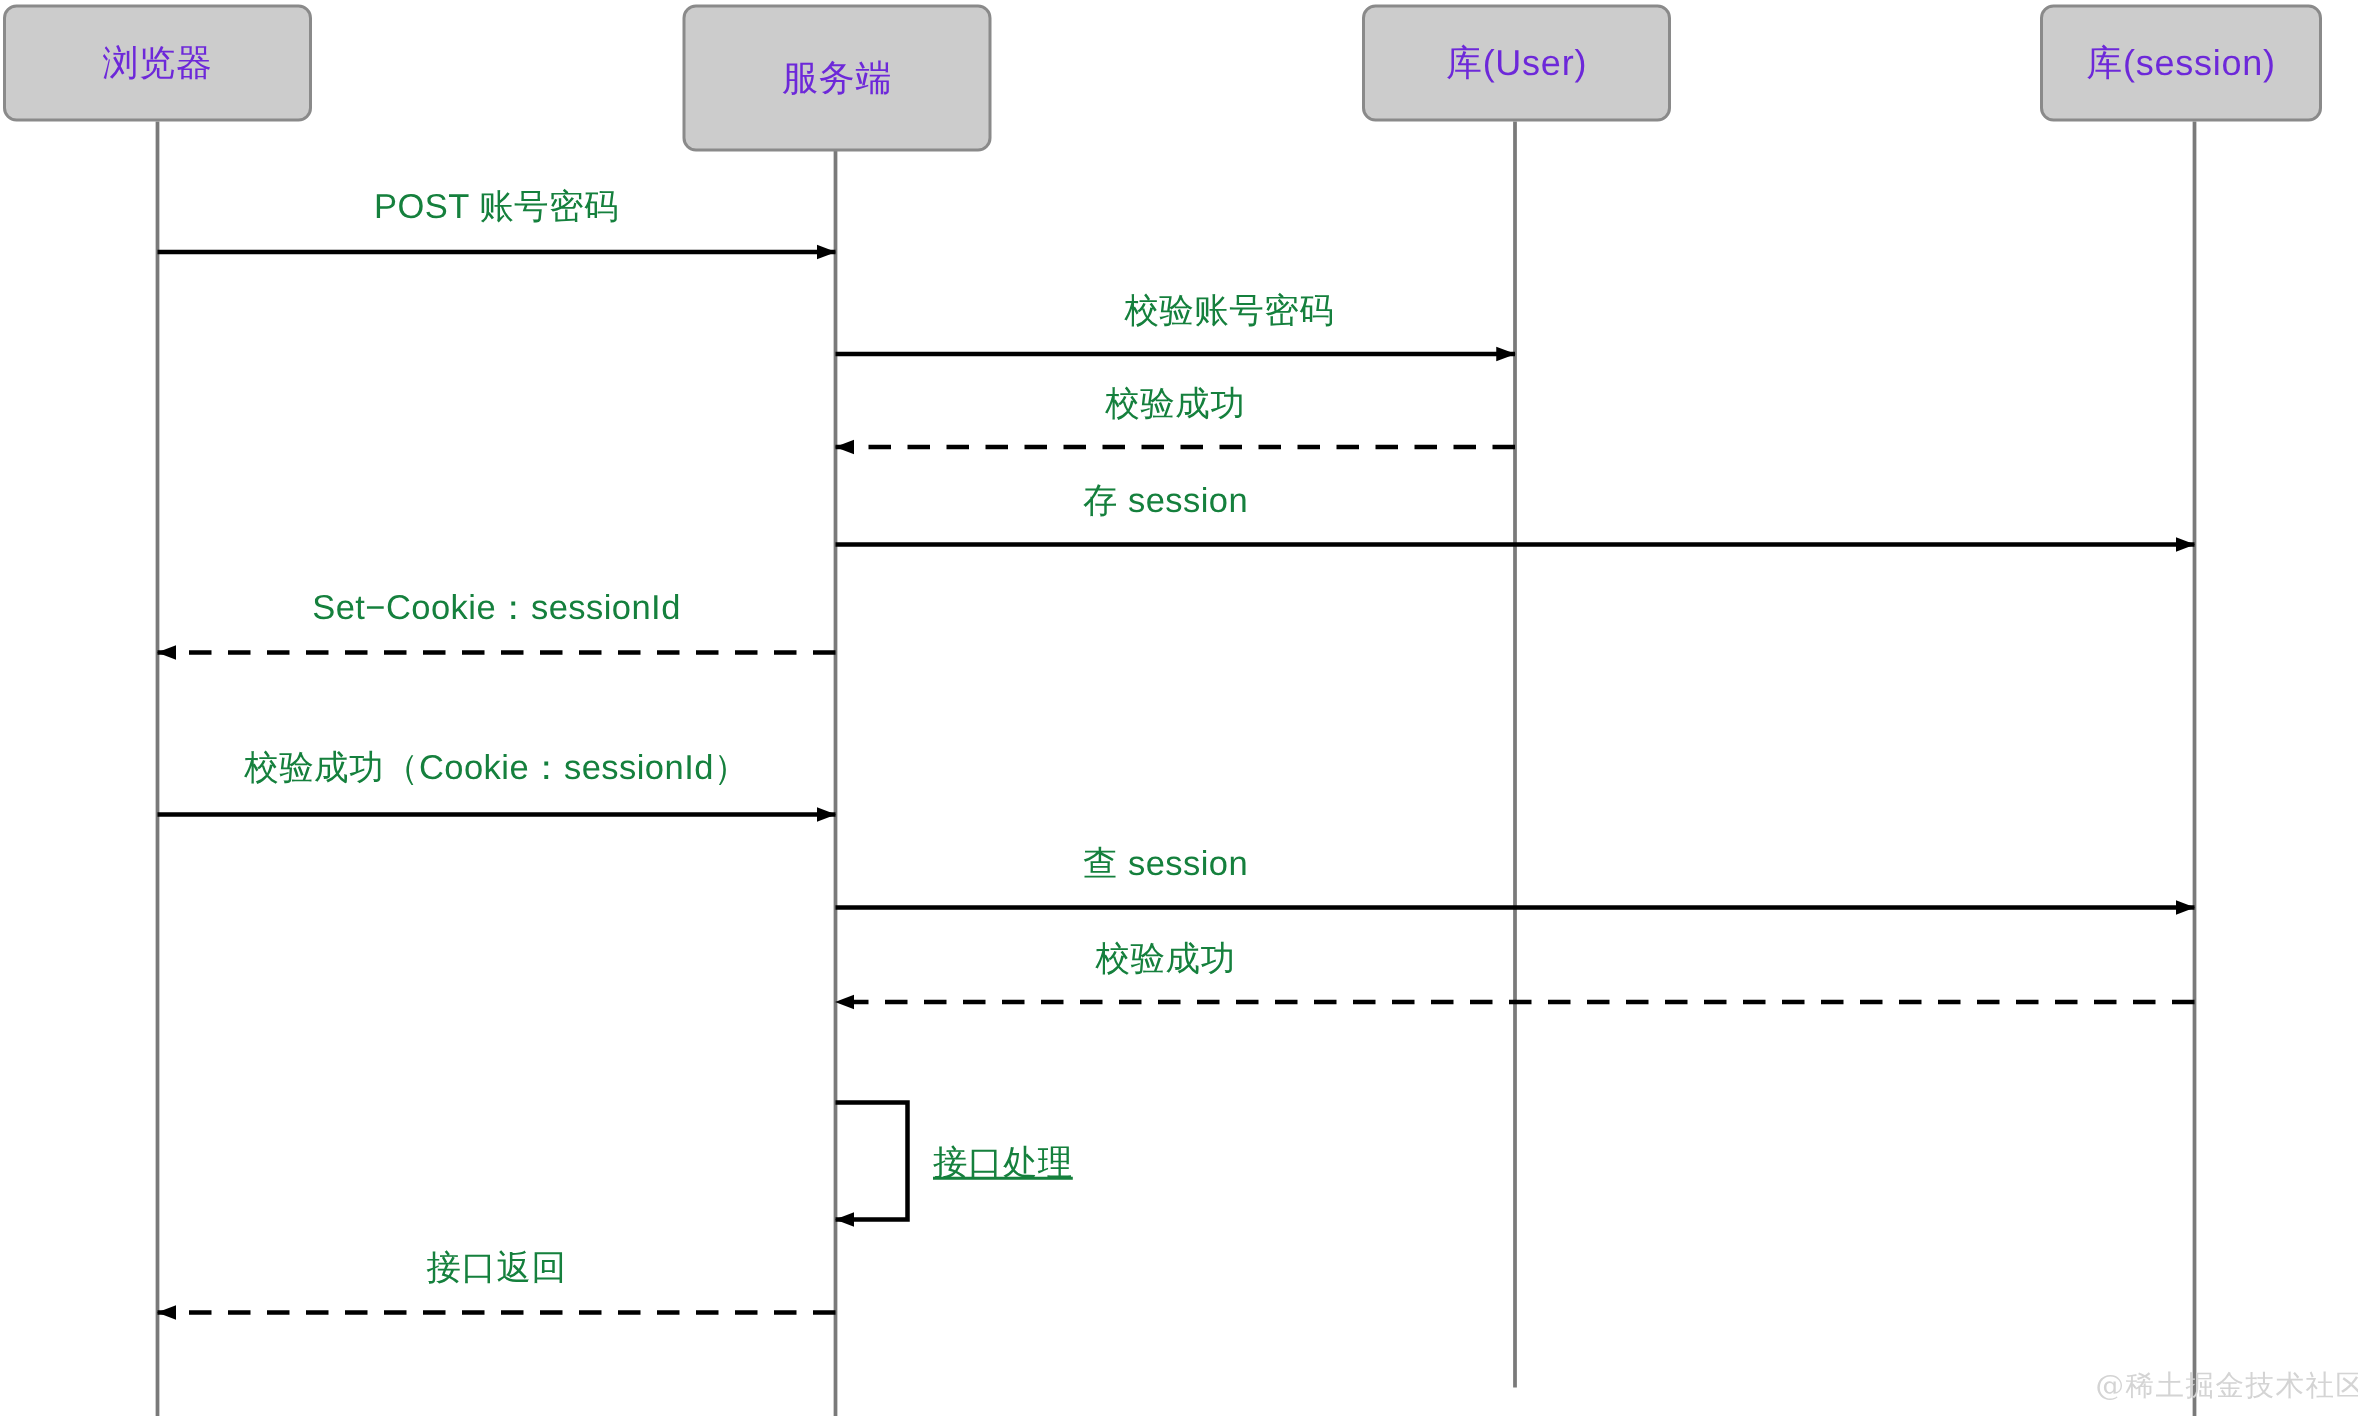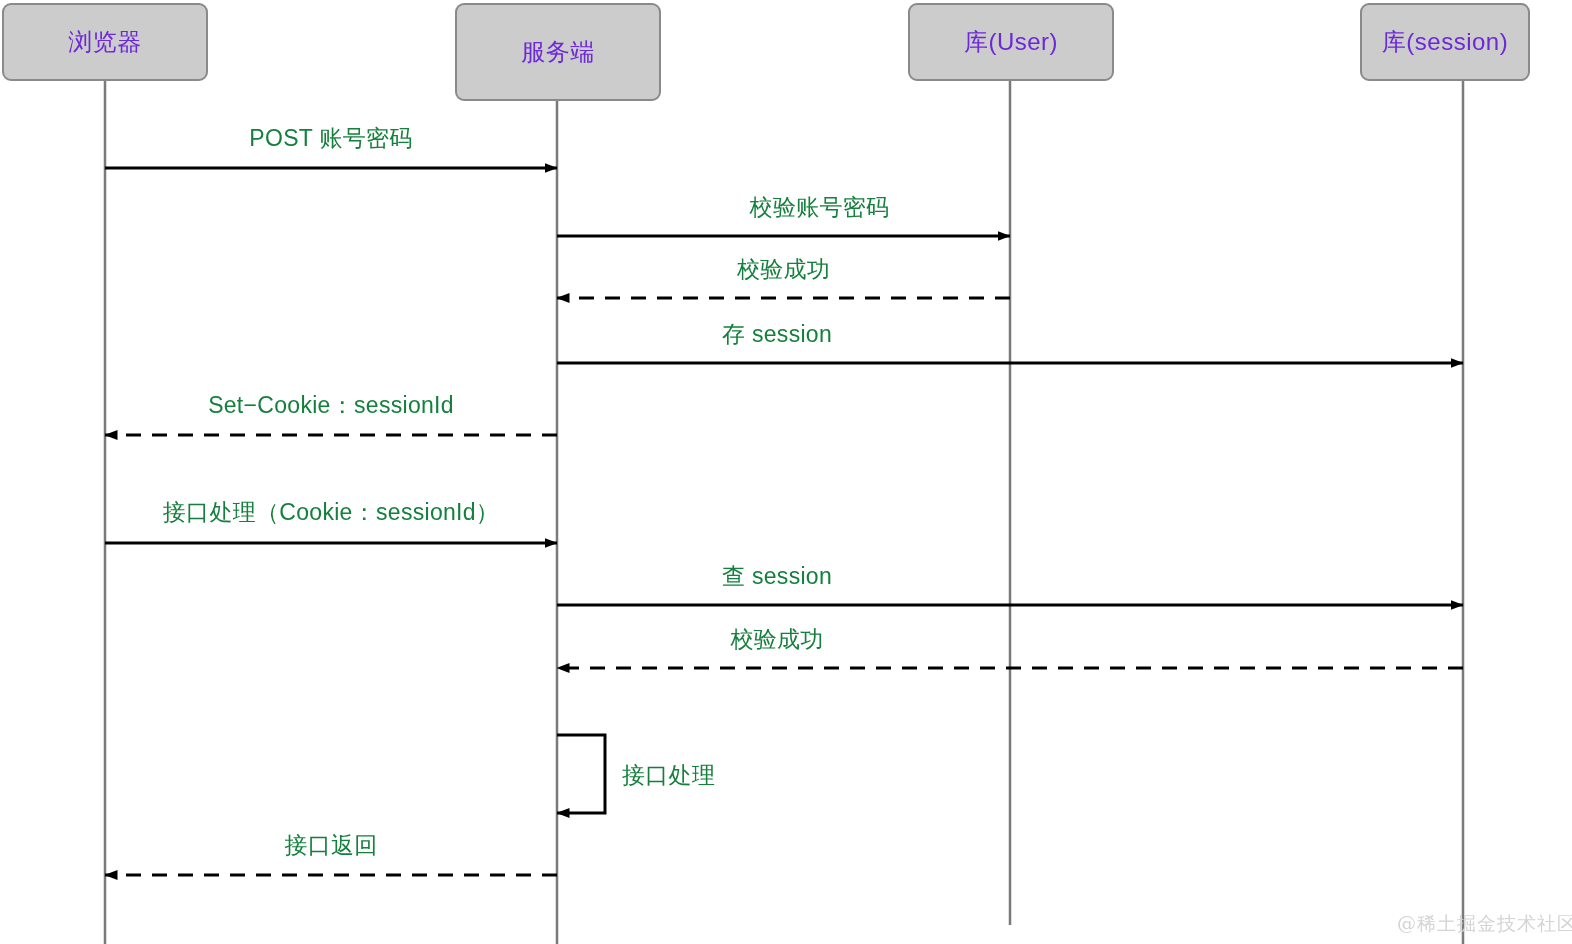--- a/index.html
+++ b/index.html
@@ -41,20 +41,21 @@
   .msg-label {
     position: absolute;
     color: #15803d;
     font-size: 23px;
     white-space: nowrap;
     transform: translate(-50%, -50%);
     letter-spacing: 0.3px;
   }
   .msg-label.left-anchor {
     transform: translate(0, -50%);
+    text-decoration: underline;
   }
   .watermark {
     position: absolute;
     color: #d4d4d4;
     font-size: 19px;
     white-space: nowrap;
     letter-spacing: 1px;
     font-family: "DejaVu Serif", "Liberation Serif", serif;
   }
 </style>
@@ -92,31 +93,31 @@
   <div id="participants">
       <div class="participant-box" style="left: 2px; top: 3px; width: 206px; height: 78px; background: rgb(204, 204, 204); border-color: rgb(138, 138, 138);">
         <span>浏览器</span>
       </div>
       <div class="participant-box" style="left: 455px; top: 3px; width: 206px; height: 98px; background: rgb(204, 204, 204); border-color: rgb(138, 138, 138);">
         <span>服务端</span>
       </div>
       <div class="participant-box" style="left: 908px; top: 3px; width: 206px; height: 78px; background: rgb(204, 204, 204); border-color: rgb(138, 138, 138);">
         <span>库(User)</span>
       </div>
-      <div class="participant-box" style="left: 1360px; top: 3px; width: 170px; height: 78px; background: rgb(204, 204, 204); border-color: rgb(138, 138, 138);">
+      <div class="participant-box" style="left: 1360px; top: 3px; width: 188px; height: 78px; background: rgb(204, 204, 204); border-color: rgb(138, 138, 138);">
         <span>库(session)</span>
       </div>
     </div>
   <div id="labels">
       <div class="msg-label" style="left: 331px; top: 138px;">POST 账号密码</div>
       <div class="msg-label" style="left: 783.5px; top: 207px; margin-left: 36px;">校验账号密码</div>
       <div class="msg-label" style="left: 783.5px; top: 269px;">校验成功</div>
       <div class="msg-label" style="left: 777px; top: 334px;">存 session</div>
       <div class="msg-label" style="left: 331px; top: 405px;">Set−Cookie：sessionId</div>
-      <div class="msg-label" style="left: 331px; top: 512px;">接口处理（Cookie：sessionId）</div>
+      <div class="msg-label" style="left: 331px; top: 512px;">校验成功（Cookie：sessionId）</div>
       <div class="msg-label" style="left: 777px; top: 576px;">查 session</div>
       <div class="msg-label" style="left: 777px; top: 639px;">校验成功</div>
       <div class="msg-label" style="left: 331px; top: 845px;">接口返回</div>
       <div class="msg-label left-anchor" style="left: 622px; top: 775px;">接口处理</div>
     </div>
 
   <div class="watermark" style="left: 1397px; top: 911px;">@稀土掘金技术社区</div>
 
 </div>
 

